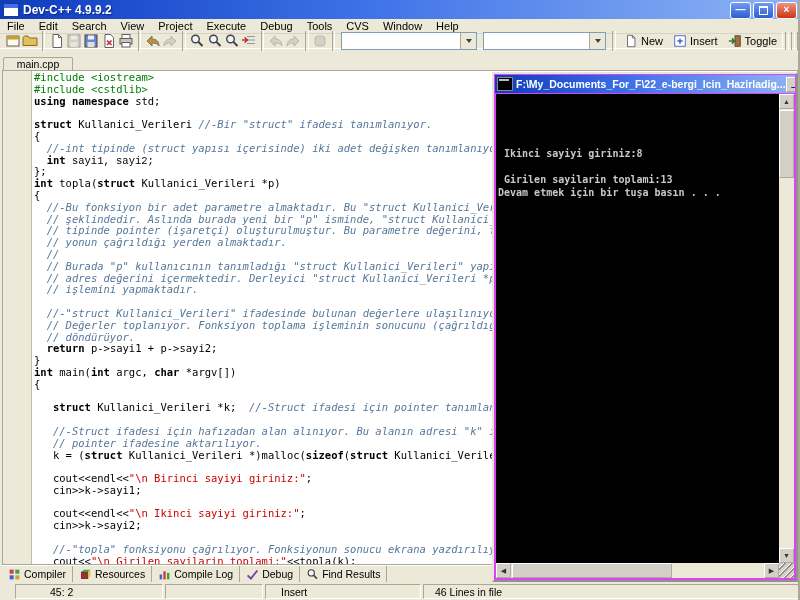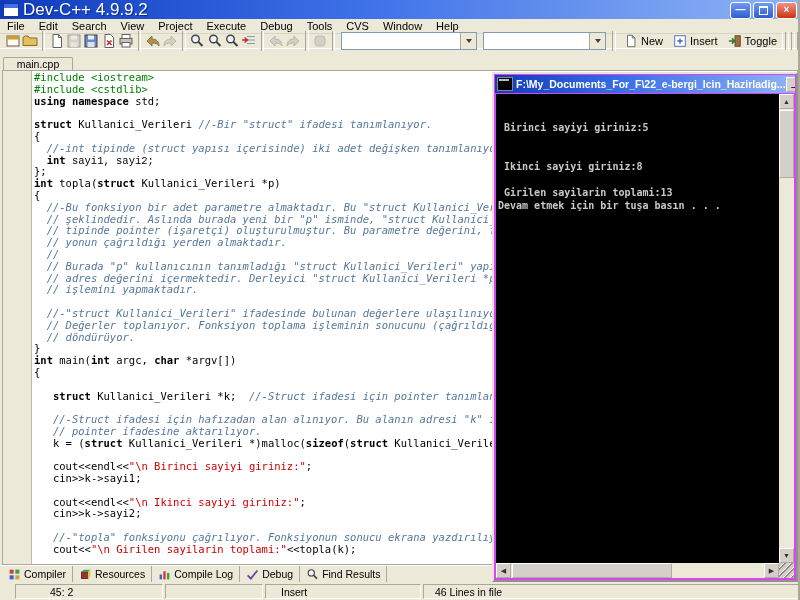--- a/index.html
+++ b/index.html
@@ -6,21 +6,21 @@
   #root{position:relative;width:800px;height:600px;background:#ece9d8;overflow:hidden;
         font-family:"Liberation Sans",sans-serif;font-size:11px;color:#000;
         border-right:2px solid #aca899;box-sizing:border-box;}
   
   .titlebar{position:absolute;left:0;top:0;width:800px;height:19px;
     background:linear-gradient(to right,#0f3bbd,#3d71e8 45%,#8fb4f4);
     display:flex;align-items:center;padding-left:3px;box-sizing:border-box;}
   .titlebar .appicon{width:14px;height:12px;background:#fff;border:1px solid #1a3a8c;
     position:relative;margin-right:4px;}
   .titlebar .appicon:before{content:"";position:absolute;left:0;top:0;right:0;height:4px;background:#3d71e8;}
-  .titlebar .ttl{color:#fff;font-weight:normal;font-size:17px;text-shadow:1px 1px 1px #0a2a80;}
+  .titlebar .ttl{color:#fff;font-weight:bold;font-size:12px;text-shadow:1px 1px 1px #0a2a80;}
   .winbtns{position:absolute;right:3px;top:2px;display:flex;gap:2px;}
   .wbtn{width:19px;height:15px;border-radius:3px;border:1px solid #fff;
     background:linear-gradient(#6f99f2,#2e5fd0);color:#fff;font-size:10px;line-height:13px;
     text-align:center;font-weight:bold;}
   .wbtn.close{background:linear-gradient(#ef9383,#cc3311);}
   .wbtn .rst{display:inline-block;width:7px;height:6px;border:1px solid #fff;border-top:2px solid #fff;margin-top:3px;}
   
   .menubar{position:absolute;left:0;top:19px;width:800px;height:14px;display:flex;align-items:center;
     border-bottom:1px solid #d8d4c4;}
   .menu-item{padding:0 7px;height:14px;line-height:14px;}
@@ -280,20 +280,21 @@
         <div class="code-line"><span class="tok-c" style="color: rgb(85, 119, 153);">  // tipinde pointer (işaretçi) oluşturulmuştur. Bu parametre değerini, fonksi-</span></div>
         <div class="code-line"><span class="tok-c" style="color: rgb(85, 119, 153);">  // yonun çağrıldığı yerden almaktadır.</span></div>
         <div class="code-line"><span class="tok-c" style="color: rgb(85, 119, 153);">  //</span></div>
         <div class="code-line"><span class="tok-c" style="color: rgb(85, 119, 153);">  // Burada "p" kullanıcının tanımladığı "struct Kullanici_Verileri" yapısının</span></div>
         <div class="code-line"><span class="tok-c" style="color: rgb(85, 119, 153);">  // adres değerini içermektedir. Derleyici "struct Kullanici_Verileri *p = k"</span></div>
         <div class="code-line"><span class="tok-c" style="color: rgb(85, 119, 153);">  // işlemini yapmaktadır.</span></div>
         <div class="code-line">&nbsp;</div>
         <div class="code-line"><span class="tok-c" style="color: rgb(85, 119, 153);">  //-"struct Kullanici_Verileri" ifadesinde bulunan değerlere ulaşılınıyor.</span></div>
         <div class="code-line"><span class="tok-c" style="color: rgb(85, 119, 153);">  // Değerler toplanıyor. Fonksiyon toplama işleminin sonucunu (çağrıldığı yere)</span></div>
         <div class="code-line"><span class="tok-c" style="color: rgb(85, 119, 153);">  // döndürüyor.</span></div>
+        <div class="code-line"><span class="tok-n" style="color: rgb(0, 0, 0);">  </span><span class="tok-k" style="color: rgb(0, 0, 0);">return</span><span class="tok-n" style="color: rgb(0, 0, 0);"> p-&gt;sayi1 + p-&gt;sayi2;</span></div>
         <div class="code-line"><span class="tok-n" style="color: rgb(0, 0, 0);">}</span></div>
         <div class="code-line"><span class="tok-k" style="color: rgb(0, 0, 0);">int</span><span class="tok-n" style="color: rgb(0, 0, 0);"> main(</span><span class="tok-k" style="color: rgb(0, 0, 0);">int</span><span class="tok-n" style="color: rgb(0, 0, 0);"> argc, </span><span class="tok-k" style="color: rgb(0, 0, 0);">char</span><span class="tok-n" style="color: rgb(0, 0, 0);"> *argv[])</span></div>
         <div class="code-line"><span class="tok-n" style="color: rgb(0, 0, 0);">{</span></div>
         <div class="code-line">&nbsp;</div>
         <div class="code-line"><span class="tok-n" style="color: rgb(0, 0, 0);">   </span><span class="tok-k" style="color: rgb(0, 0, 0);">struct</span><span class="tok-n" style="color: rgb(0, 0, 0);"> Kullanici_Verileri *k;  </span><span class="tok-c" style="color: rgb(85, 119, 153);">//-Struct ifadesi için pointer tanımlanıyor.</span></div>
         <div class="code-line">&nbsp;</div>
         <div class="code-line"><span class="tok-c" style="color: rgb(85, 119, 153);">   //-Struct ifadesi için hafızadan alan alınıyor. Bu alanın adresi "k" isimli</span></div>
         <div class="code-line"><span class="tok-c" style="color: rgb(85, 119, 153);">   // pointer ifadesine aktarılıyor.</span></div>
         <div class="code-line"><span class="tok-n" style="color: rgb(0, 0, 0);">   k = (</span><span class="tok-k" style="color: rgb(0, 0, 0);">struct</span><span class="tok-n" style="color: rgb(0, 0, 0);"> Kullanici_Verileri *)malloc(</span><span class="tok-k" style="color: rgb(0, 0, 0);">sizeof</span><span class="tok-n" style="color: rgb(0, 0, 0);">(</span><span class="tok-k" style="color: rgb(0, 0, 0);">struct</span><span class="tok-n" style="color: rgb(0, 0, 0);"> Kullanici_Verileri));</span></div>
         <div class="code-line">&nbsp;</div>
@@ -362,21 +363,20 @@
       <span>F:\My_Documents_For_F\22_e-bergi_Icin_Hazirladig...</span>
       <span class="cbtns">
         <span class="cbtn">_</span>
 
       </span>
     </div>
     <div class="cclient">
       <div class="ctext">
           <div class="con-line"> </div>
           <div class="con-line"> </div>
-          <div class="con-line"> Birinci sayiyi giriniz:5</div>
           <div class="con-line"> </div>
           <div class="con-line"> </div>
           <div class="con-line"> Ikinci sayiyi giriniz:8</div>
           <div class="con-line"> </div>
           <div class="con-line"> Girilen sayilarin toplami:13</div>
           <div class="con-line">Devam etmek için bir tuşa basın . . .</div>
         </div>
       <div class="vscroll">
         <span class="sbtn" style="top:0;right:0;">▲</span>
         <span class="sthumb" style="top:16px;right:0;width:15px;height:68px;"></span>

